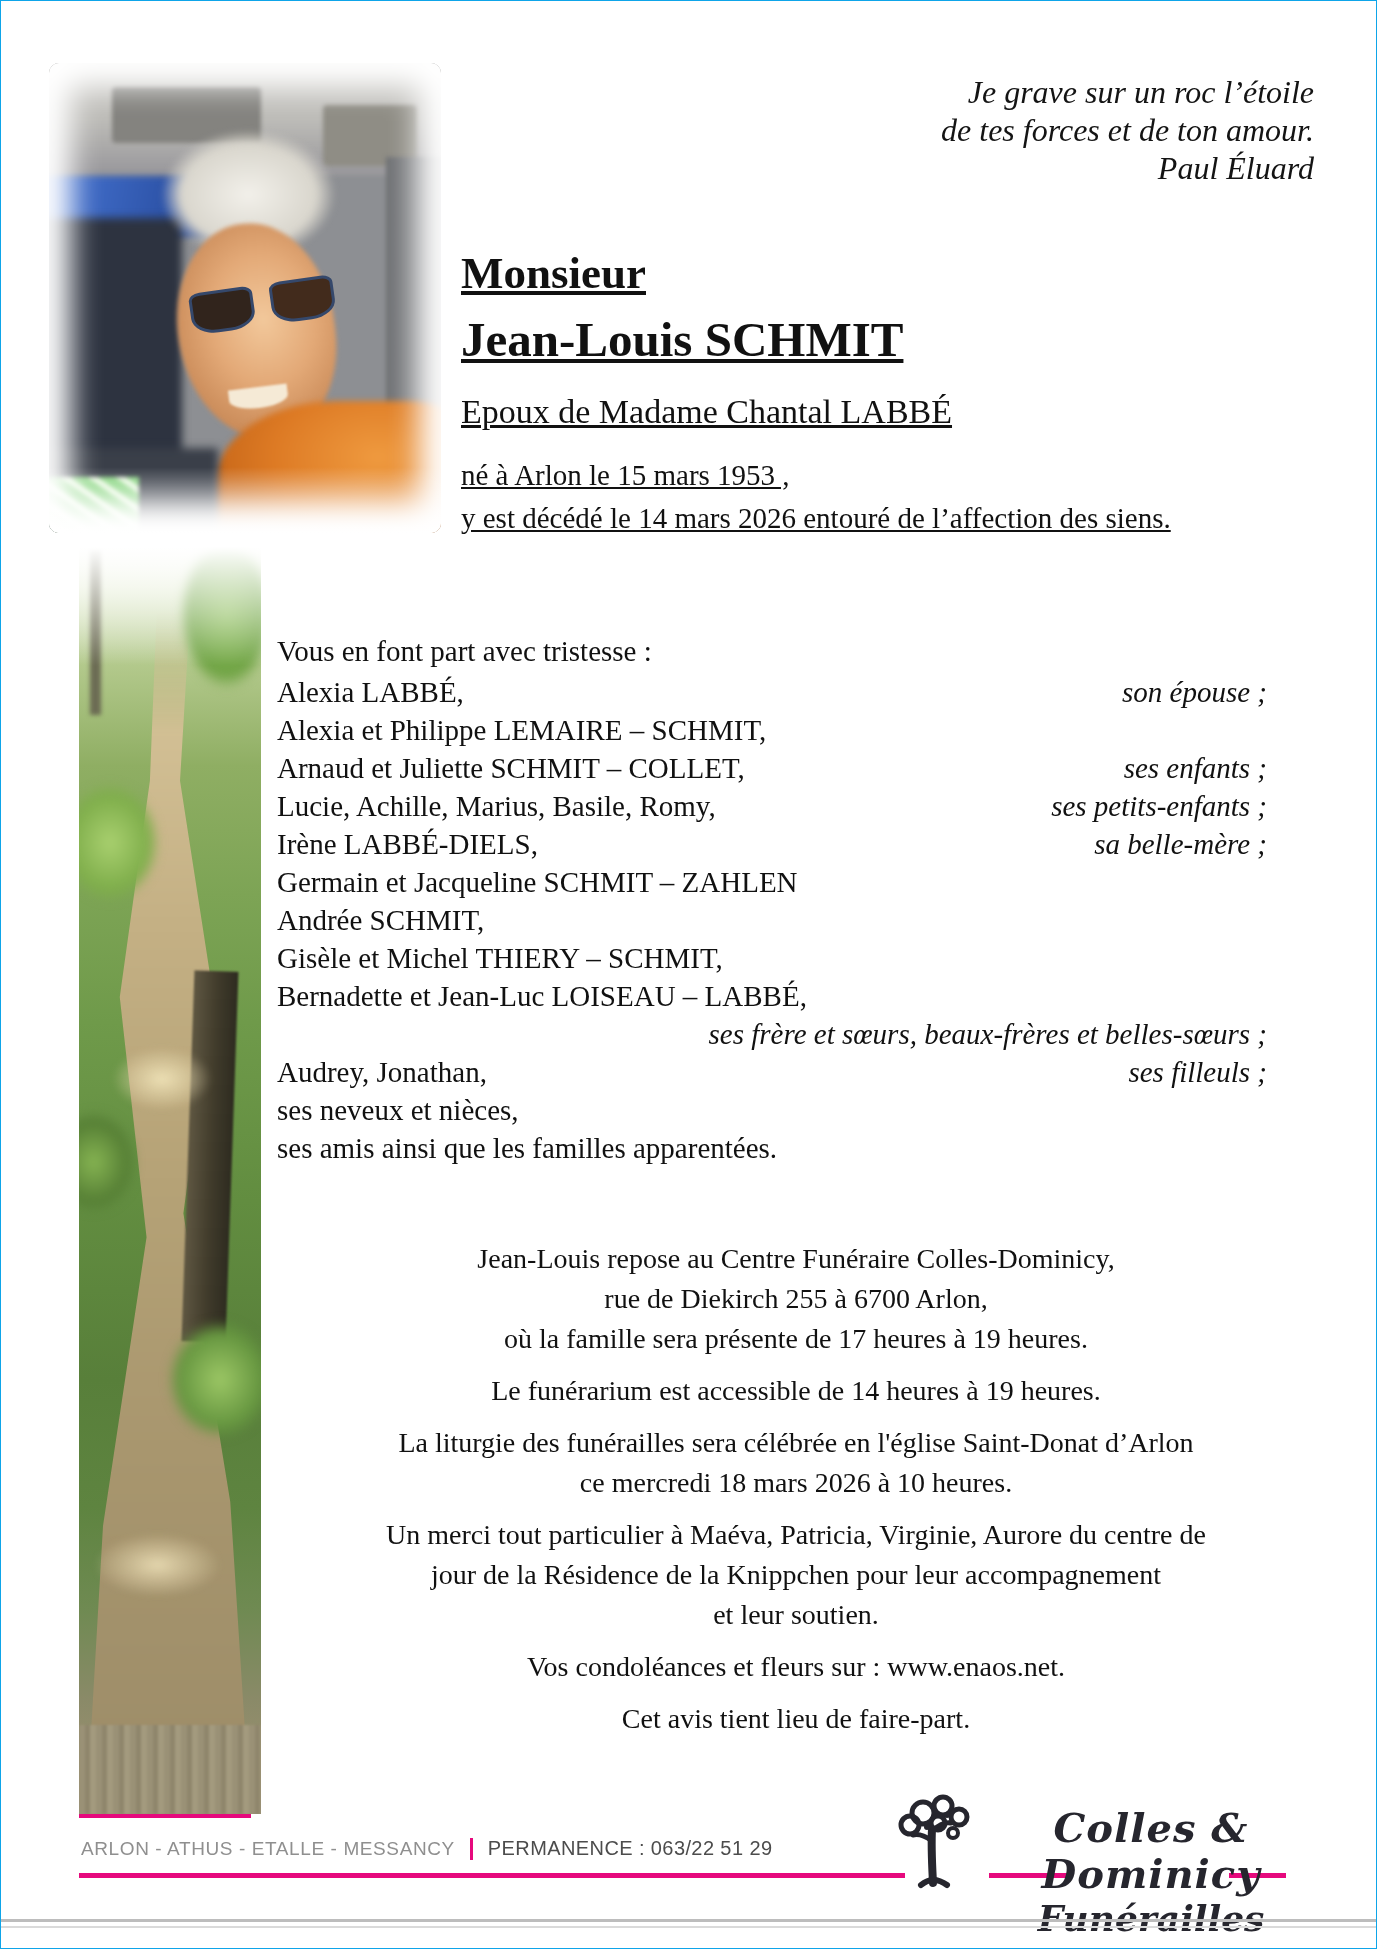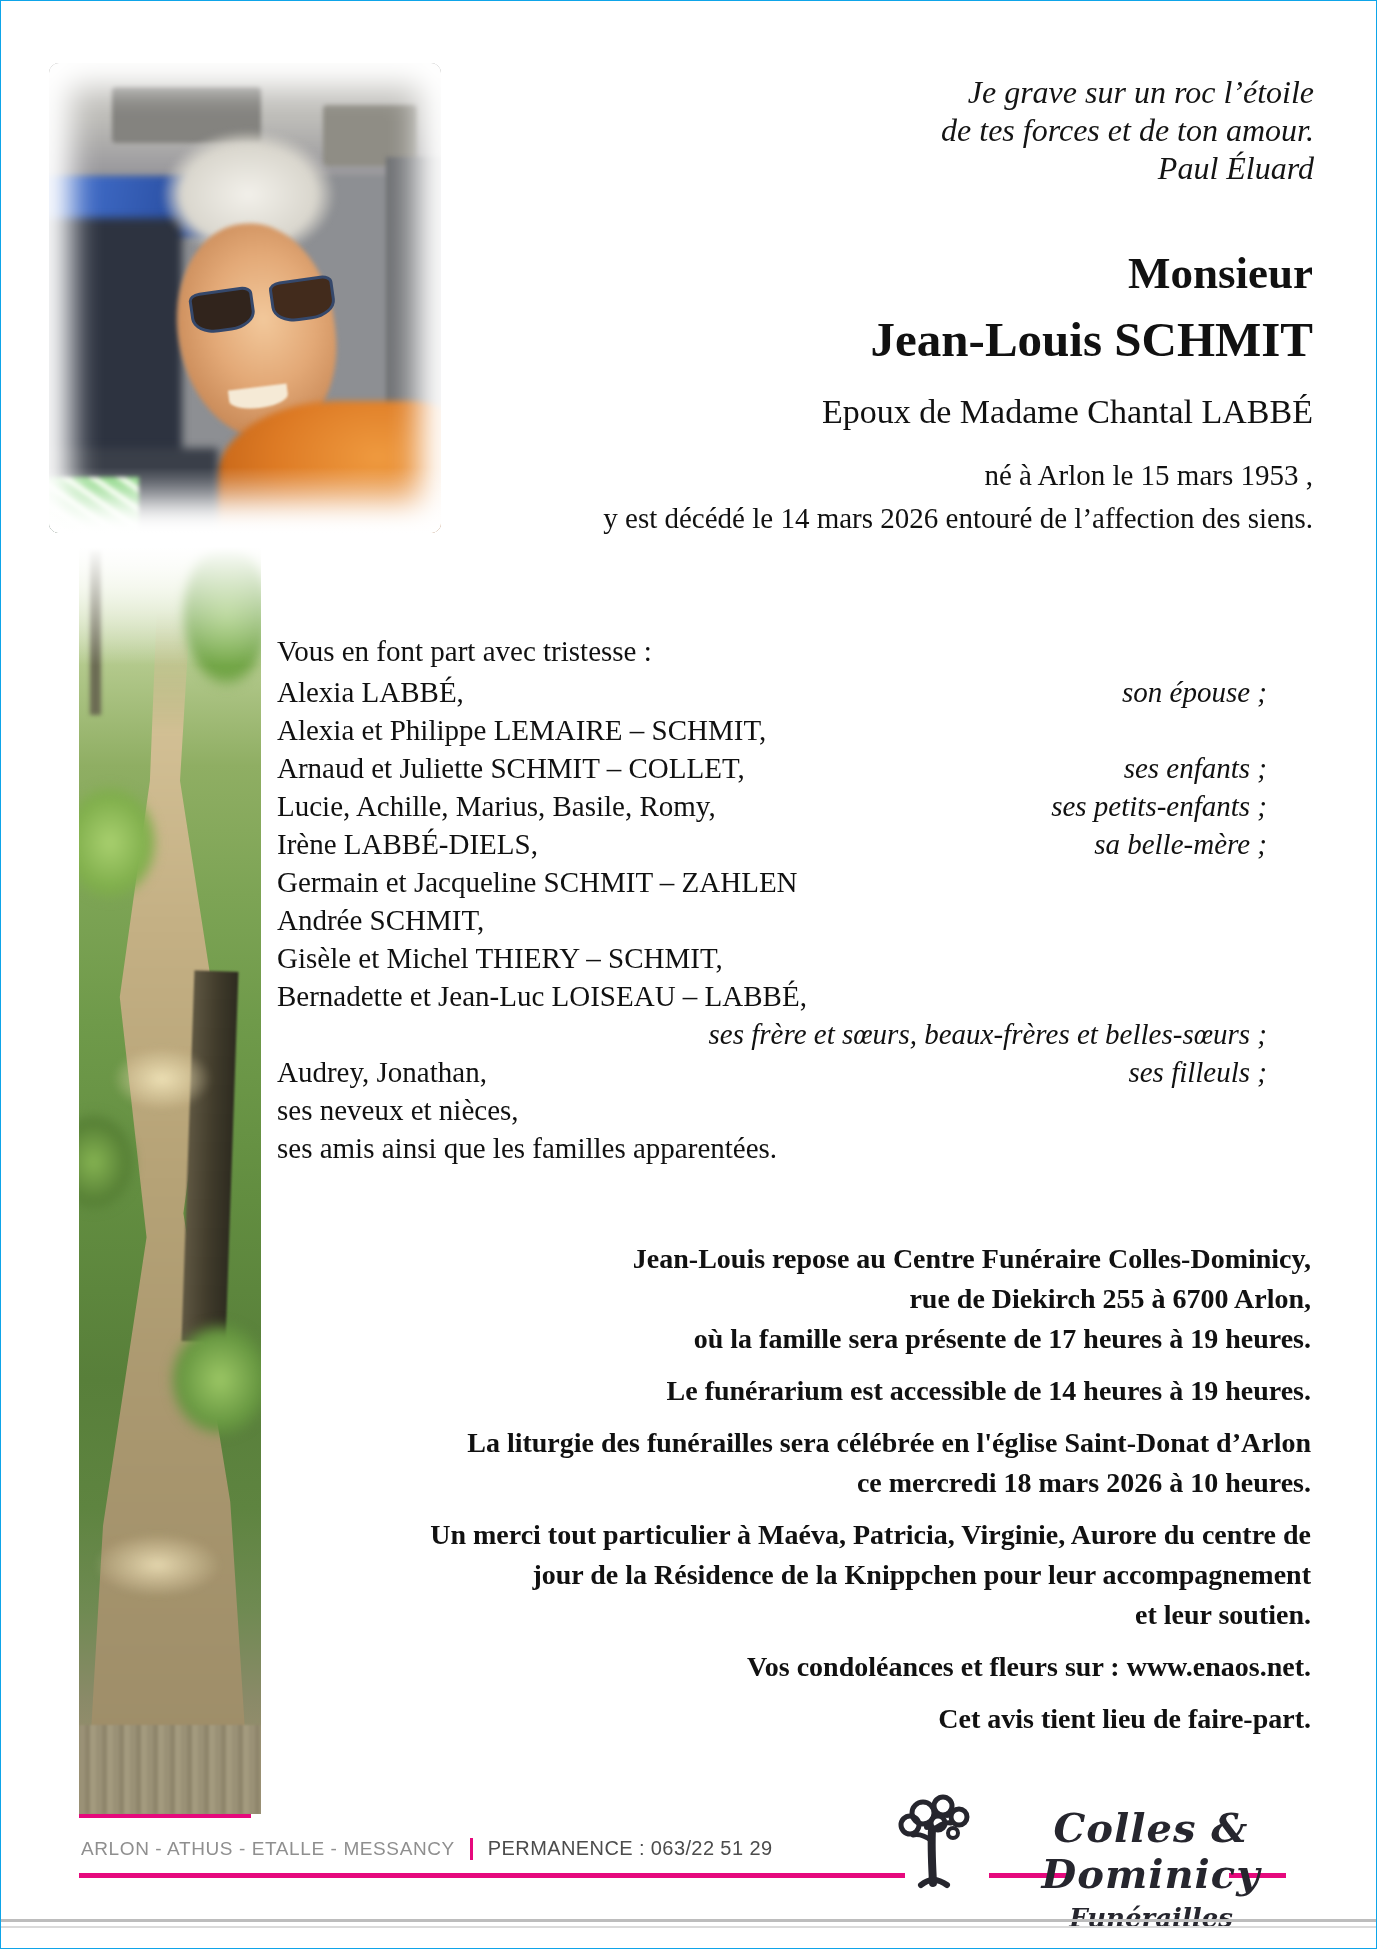--- a/index.html
+++ b/index.html
@@ -77,56 +77,56 @@
               background:repeating-linear-gradient(90deg,#9a9176 0 6px,#8f866c 6px 11px,#a39a7e 11px 17px);
               filter:blur(1px); }
   .s-fadetop { left:0; top:0; width:100%; height:130px;
                background:linear-gradient(180deg,#fff 8%,rgba(255,255,255,0)); }
 
   
   .quote { position:absolute; top:72px; right:62px; text-align:right;
            font-style:italic; font-size:32px; line-height:38px; color:#141414; }
 
   .header { position:absolute; left:460px; top:0; width:852px; height:560px; }
-  .header > div { position:absolute; width:100%; text-align:right; }
+  .header > div { position:absolute; width:100%; text-align:left;text-decoration:underline; }
   .salutation     { top:246px; font-size:45px; font-weight:bold; }
   .deceased-name  { top:310px; font-size:49px; font-weight:bold; }
   .spouse-line    { top:392px; font-size:34px; }
   .birth-line     { top:458px; font-size:29px; }
   .death-line     { top:501px; font-size:29px; }
 
   .family { position:absolute; left:276px; top:632px; width:990px; font-size:29px; }
   .family .intro { line-height:37px; margin-bottom:3px; }
   .family .row { display:flex; justify-content:space-between; line-height:38px; }
   .family .names { white-space:pre; }
   .family .relation { font-style:italic; white-space:pre; text-align:right; flex:1 0 auto; }
 
-  .ceremony { position:absolute; left:280px; top:1238px; width:1030px; text-align:right;
-              font-size:28px; font-weight:bold; line-height:40px; }
+  .ceremony { position:absolute; left:280px; top:1238px; width:1030px; text-align:center;
+              font-size:28px; font-weight:normal; line-height:40px; }
   .ceremony .para { margin-bottom:12px; }
 
   
   .strip-underline { position:absolute; left:78px; top:1813px; width:172px; height:4px; background:#e6097d; }
   .footer-info { position:absolute; left:80px; top:1836px; display:flex; align-items:center; gap:15px;
                  font-family:"Liberation Sans", sans-serif; }
   .footer-locations { font-size:19px; color:#8f8f8f; letter-spacing:0.6px; }
   .footer-sep { width:3px; height:22px; background:#e6097d; }
   .footer-permanence { font-size:20px; color:#4c4c4c; letter-spacing:0.4px; }
 
   .rule { position:absolute; top:1872px; height:5px; background:#e6097d; }
   .rule1 { left:78px;  width:826px; }
   .rule2 { left:988px; width:84px; }
   .rule3 { left:1228px; width:57px; }
 
   .tree { position:absolute; left:882px; top:1792px; width:104px; height:96px; }
 
   .brand { position:absolute; left:1002px; top:1804px; width:296px; text-align:center;
            font-family:"DejaVu Serif", serif; font-style:italic; font-weight:bold; color:#26262e; }
   .brand-name { font-size:40px; line-height:46px; letter-spacing:1px; }
-  .brand-sub  { font-size:26px; line-height:34px; margin-top:4px; }
+  .brand-sub  { font-size:36px; line-height:34px; margin-top:4px; }
 
   .page-edge1 { position:absolute; left:0; top:1918px; width:100%; height:3px; background:#bdbdbd; }
   .page-edge2 { position:absolute; left:0; top:1925px; width:100%; height:2px; background:#dadada; }
 </style>
 </head>
 <body>
 
 <div class="page">
 
   <div class="portrait">

